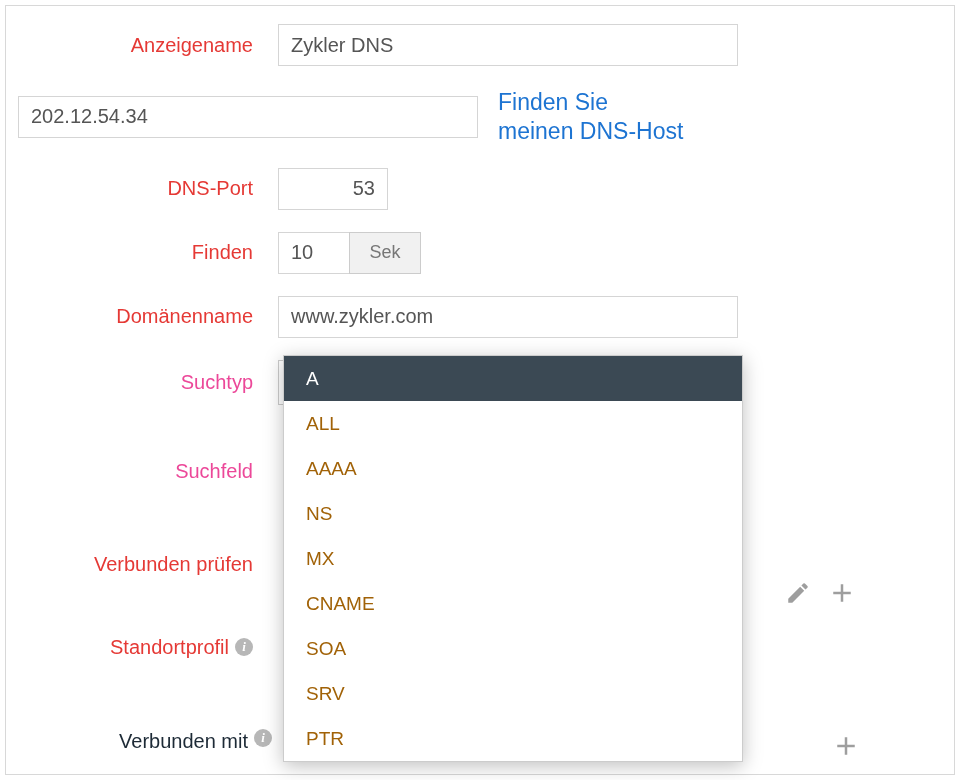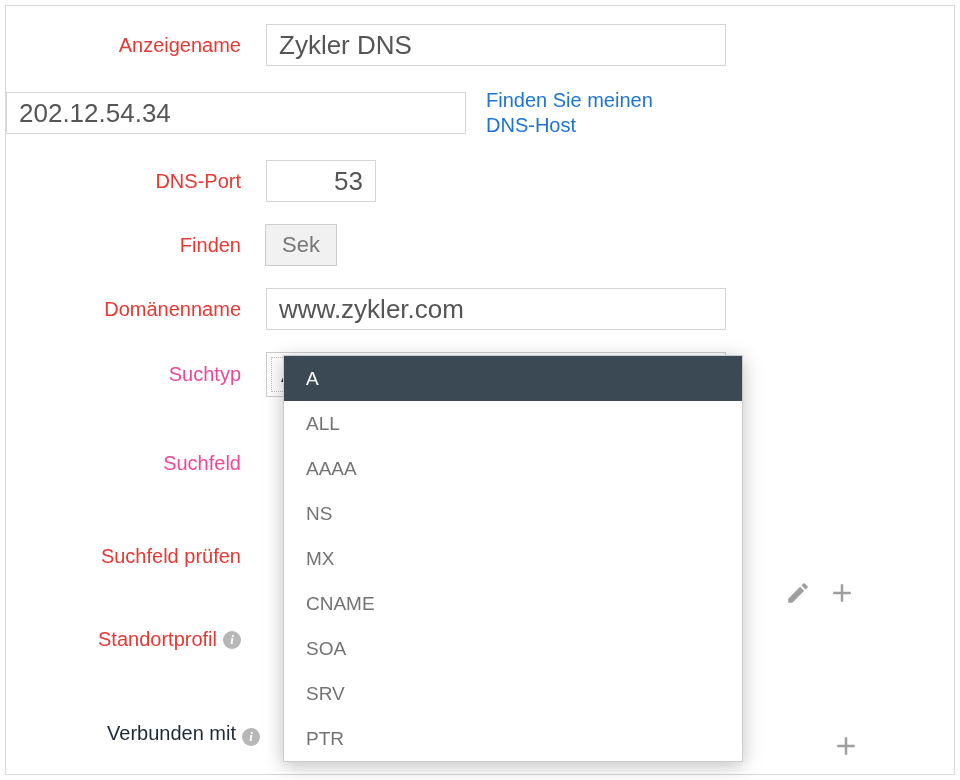--- a/index.html
+++ b/index.html
@@ -11,20 +11,21 @@
     position: relative;
   }
   .form-container {
     position: absolute;
     left: 5px;
     top: 5px;
     width: 950px;
     height: 770px;
     border: 1px solid #d8d8d8;
     padding-top: 18px;
+    padding-left: 12px;
   }
   .row {
     display: flex;
     align-items: center;
     margin-bottom: 22px;
   }
   .label {
     width: 260px;
     text-align: right;
     padding-right: 25px;
@@ -48,43 +49,43 @@
     font-weight: bold;
     font-family: Georgia, serif;
     text-align: center;
     line-height: 18px;
     margin-left: 6px;
   }
   .text-input {
     height: 42px;
     border: 1px solid #d5d5d5;
     padding: 0 12px;
-    font-size: 26px;
+    font-size: 20px;
     color: #555;
     background: #fff;
   }
   .input-wide { width: 460px; }
   .input-small { width: 110px; text-align: right; }
   .input-tiny { width: 72px; }
   .suffix-box {
     height: 42px;
     width: 72px;
     border: 1px solid #ccc;
     border-left: 1px solid #ccc;
     background: #f1f1f1;
     color: #777;
-    font-size: 22px;
+    font-size: 18px;
     display: flex;
     align-items: center;
     justify-content: center;
     margin-left: -1px;
   }
   .link-right {
     color: #1d74d2;
-    font-size: 20px;
+    font-size: 23px;
     margin-left: 20px;
     line-height: 1.25;
     max-width: 190px;
   }
   .select-wrap {
     position: relative;
     width: 460px;
     height: 45px;
   }
   .select-box {
@@ -125,21 +126,21 @@
     border: 1px solid #ccc;
     box-shadow: 0 4px 18px rgba(0,0,0,0.25);
     z-index: 10;
   }
   .dropdown-item {
     height: 45px;
     display: flex;
     align-items: center;
     padding-left: 22px;
     font-size: 19px;
-    color: #737373;
+    color: #a16207;
     cursor: pointer;
   }
   .dropdown-item.selected {
     background: #3b4954;
     color: #fff;
   }
   .icon-btn {
     width: 32px;
     height: 32px;
     color: #9e9e9e;
@@ -161,21 +162,21 @@
     left: 830px;
     top: 730px;
   }
   .two-line-label {
     width: 260px;
     text-align: right;
     padding-right: 6px;
     font-size: 20px;
     color: #1d2a36;
     display: flex;
-    align-items: flex-end;
+    align-items: flex-start;
     justify-content: flex-end;
     line-height: 1.25;
   }
   .two-line-text { text-align: right; }
 </style>
 </head>
 <body>
 
 <div class="form-container">
 
@@ -189,20 +190,21 @@
     <a class="link-right">Finden Sie meinen DNS-Host</a>
   </div>
 
   <div class="row">
     <div class="label red">DNS-Port</div>
     <input class="text-input input-small" value="53" style="">
   </div>
 
   <div class="row">
     <div class="label red">Finden</div>
+    <input class="text-input input-tiny" value="10" style="">
     <div class="suffix-box">Sek</div>
   </div>
 
   <div class="row">
     <div class="label red">Domänenname</div>
     <input class="text-input input-wide" value="www.zykler.com" style="">
   </div>
 
   <div class="row" style="margin-bottom:55px;">
     <div class="label dark">Suchtyp</div>
@@ -212,21 +214,21 @@
         <span class="select-arrow"></span>
       </div>
     </div>
   </div>
 
   <div class="row" style="margin-bottom:70px;">
     <div class="label dark">Suchfeld</div>
   </div>
 
   <div class="row" style="margin-bottom:60px;">
-    <div class="label red">Suchfeld prüfen</div>
+    <div class="label red">Verbunden prüfen</div>
   </div>
 
   <div class="row" style="margin-bottom:70px;">
     <div class="label red">
       <span>Standortprofil</span>
       <span class="info-icon">i</span>
     </div>
   </div>
 
   <div class="row">

